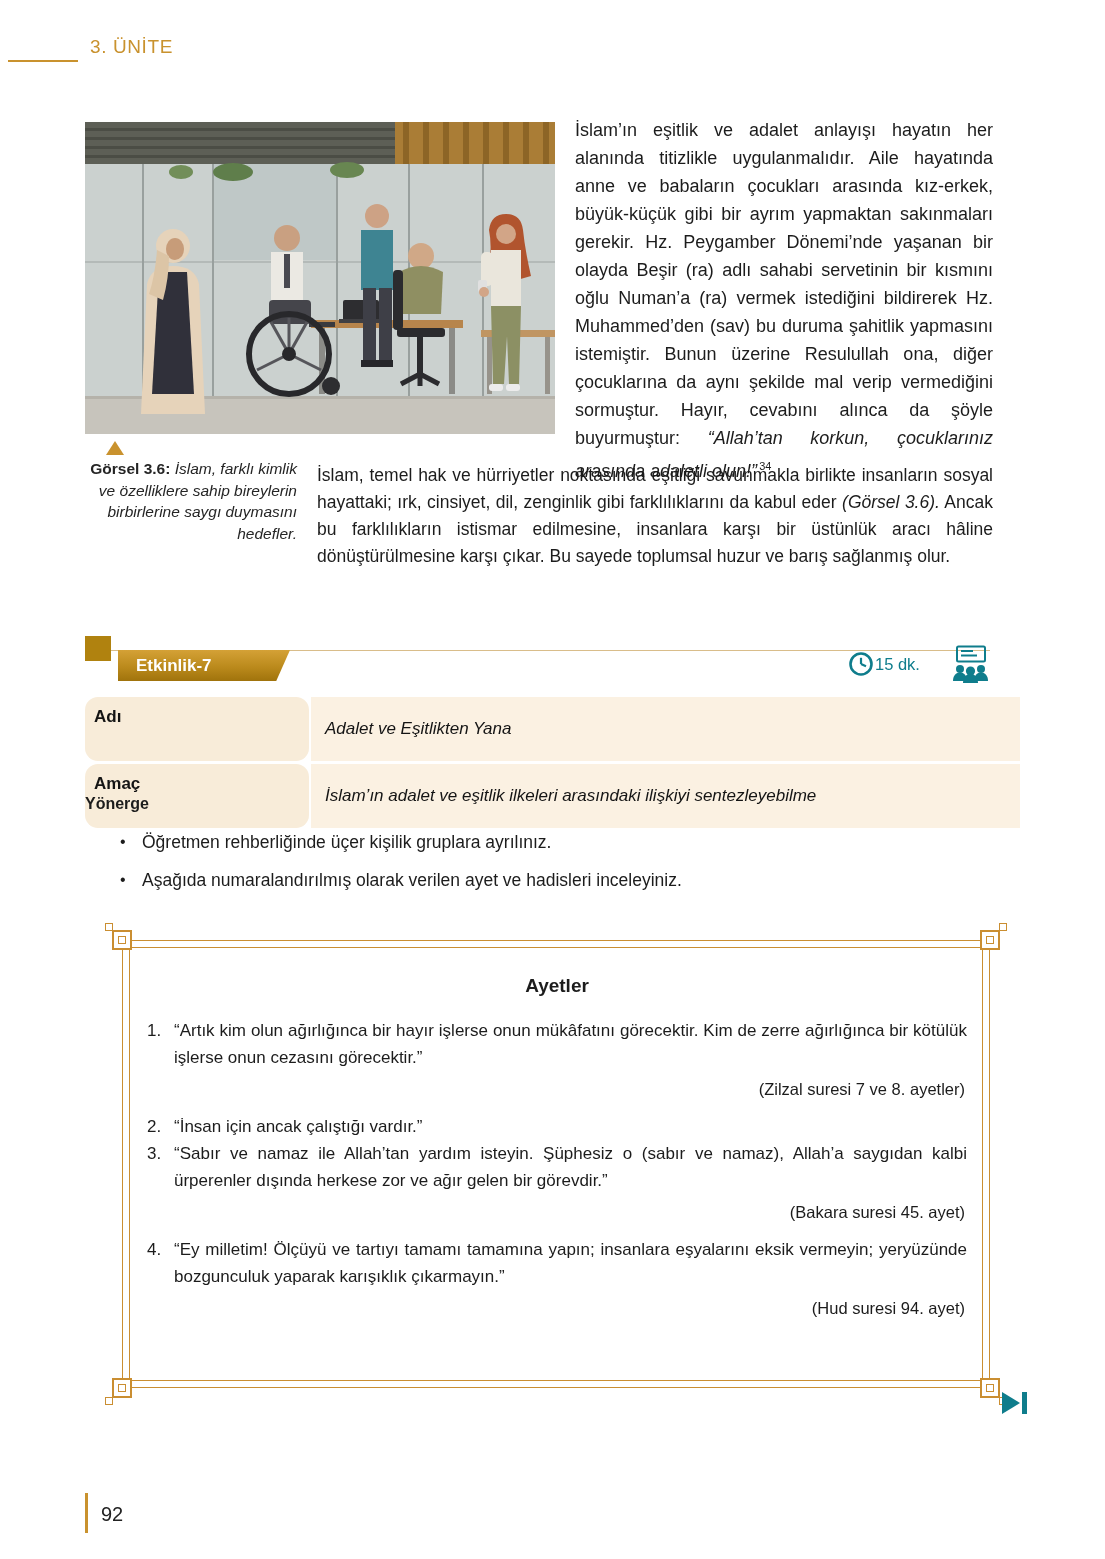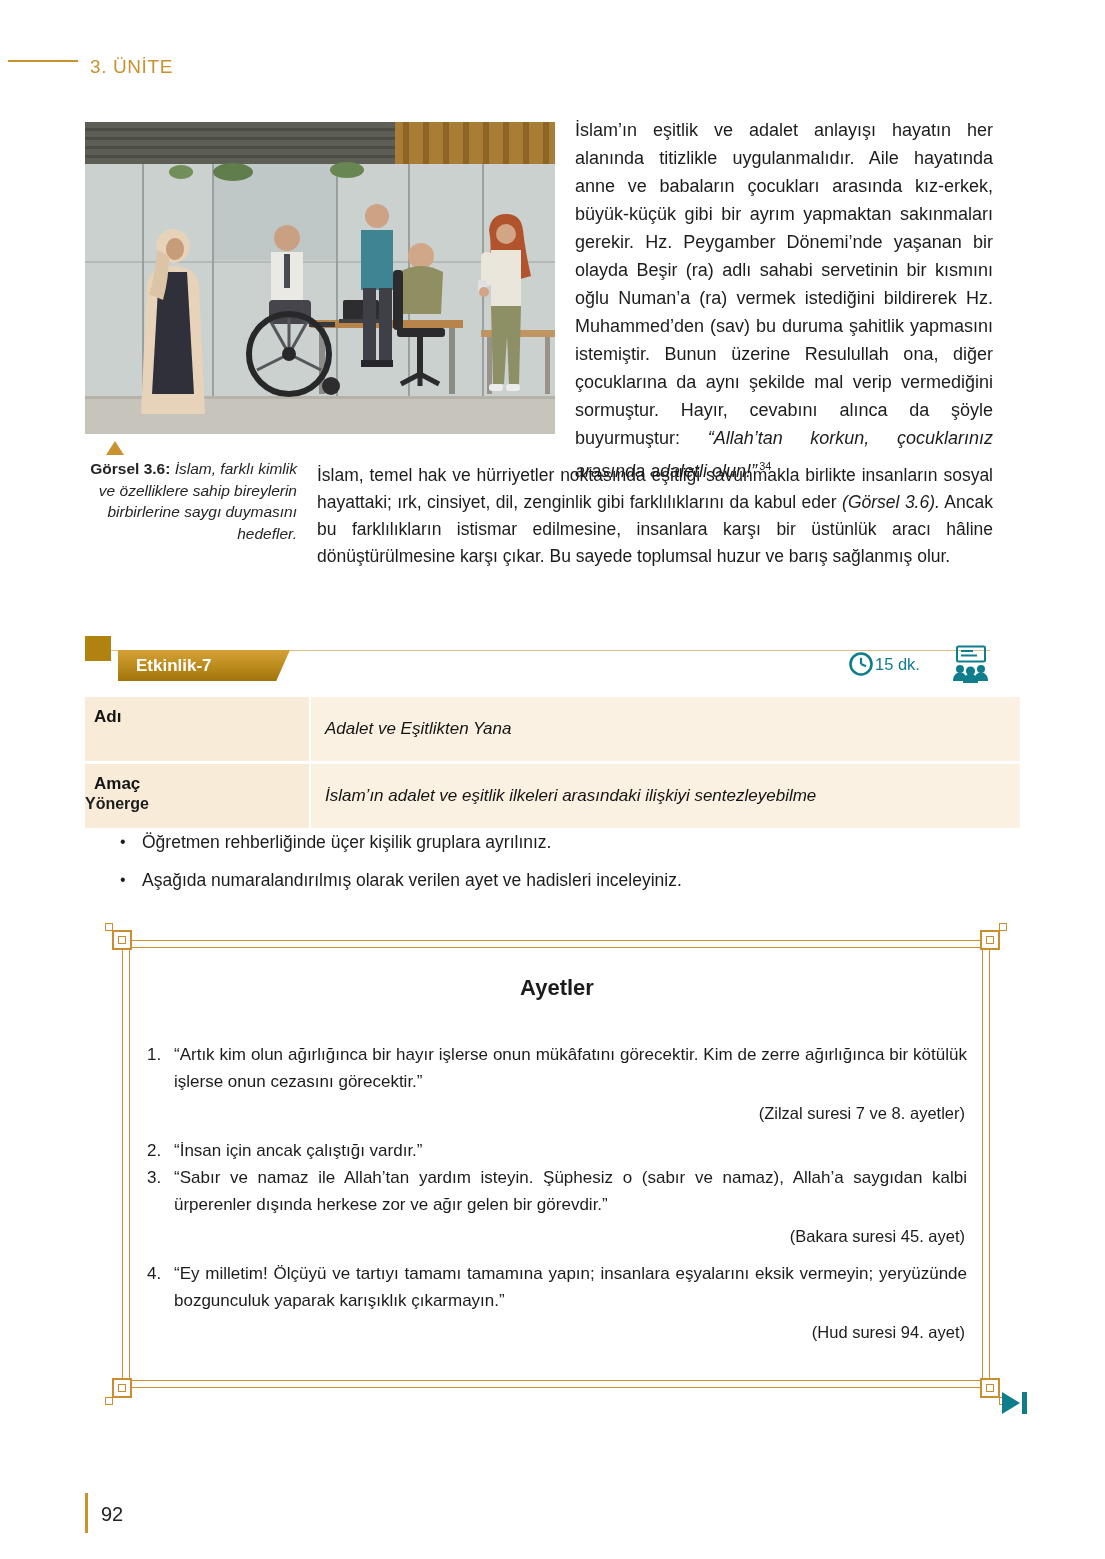--- a/index.html
+++ b/index.html
@@ -2,21 +2,21 @@
 <html lang="tr"><head>
 <meta charset="utf-8">
 <style>
   * { margin:0; padding:0; box-sizing:border-box; }
   html,body { background:#ffffff; }
   body { font-family:"Liberation Sans", sans-serif; color:#1c1c1c; }
   .page { position:relative; width:1105px; height:1559px; background:#ffffff; overflow:hidden; }
 
   
   .unit-rule { position:absolute; left:8px; top:60px; width:70px; height:2px; background:#c9922e; }
-  .unit-title { position:absolute; left:90px; top:56px; font-size:19px; color:#c9922e; letter-spacing:.6px; }
+  .unit-title { position:absolute; left:90px; top:36px; font-size:19px; color:#c9922e; letter-spacing:.6px; }
 
   
   .figure-photo { position:absolute; left:85px; top:122px; width:470px; height:312px; overflow:hidden; background:#d8d7d3; }
   .figure-photo svg { display:block; }
 
   
   .para-right { position:absolute; left:575px; top:116px; width:418px; font-size:18px; line-height:28px; text-align:justify; }
   .para-right .quote { font-style:italic; }
   .para-right sup { font-size:11px; vertical-align:super; margin-left:2px; }
 
@@ -39,42 +39,42 @@
       clip-path:polygon(0 0,100% 0,92% 100%,0 100%);
       color:#ffffff; font-weight:bold; font-size:17px; line-height:31px; padding-left:18px; }
   .duration { position:absolute; left:848px; top:651px; display:flex; align-items:center; color:#0f7d8c; }
   .duration svg { display:block; }
   .duration-text { font-size:16.5px; margin-left:1px; }
   .group-icon { position:absolute; left:950px; top:645px; }
 
   
   .activity-table { position:absolute; left:85px; top:697px; width:935px; }
   .t-row { display:flex; margin-bottom:3px; }
-  .t-label { width:224px; background:#f8ecd9; font-weight:bold; font-size:17px; padding:10px 8px 10px 9px; color:#141414; }
+  .t-label { width:224px; background:#f8ecd9; font-weight:bold; font-size:17px; padding:10px 8px 10px 9px; color:#141414;border-radius:13px; }
   .t-value { flex:1; background:#fbf1e2; font-style:italic; font-size:17px; padding:22px 14px; margin-left:2px; color:#141414; }
 
   
   .directions-title { position:absolute; left:85px; top:795px; font-weight:bold; font-size:16px; }
   .directions { position:absolute; left:120px; top:830px; list-style:none; font-size:17.5px; }
   .directions li { margin-bottom:14px; padding-left:22px; position:relative; line-height:24px; }
   .directions li::before { content:"•"; position:absolute; left:0; top:0; font-size:16px; color:#1c1c1c; }
 
   
   .verses-frame { position:absolute; left:122px; top:940px; width:868px; height:448px; border:1.5px solid #ca8e31; }
   .verses-inner { position:absolute; inset:6px; border:1px solid #ca8e31; pointer-events:none; }
   .corner { position:absolute; width:20px; height:20px; background:#ffffff; border:2px solid #ca8e31; }
   .corner::before { content:""; position:absolute; inset:4px; border:1px solid #ca8e31; }
   .corner::after { content:""; position:absolute; width:6px; height:6px; border:1px solid #ca8e31; background:#fff; }
   .c-tl { left:-11px; top:-11px; } .c-tl::after { left:-9px; top:-9px; }
   .c-tr { right:-11px; top:-11px; } .c-tr::after { right:-9px; top:-9px; }
   .c-bl { left:-11px; bottom:-11px; } .c-bl::after { left:-9px; bottom:-9px; }
   .c-br { right:-11px; bottom:-11px; } .c-br::after { right:-9px; bottom:-9px; }
 
   .verses-content { position:absolute; left:24px; right:22px; top:34px; }
-  .verses-title { text-align:center; font-weight:bold; font-size:22px; margin-bottom:40px; }
+  .verses-title { text-align:center; font-weight:bold; font-size:19px; margin-bottom:20px; }
   .verse { display:flex; font-size:17px; line-height:27px; }
   .v-num { width:27px; flex:none; }
   .v-text { flex:1; text-align:justify; }
   .v-source { text-align:right; font-size:16.5px; line-height:21px; margin:8px 2px 13px 0; }
 
   
   .next-arrow { position:absolute; left:1002px; top:1392px; display:flex; align-items:center; cursor:pointer; }
   .next-arrow .tri { width:0; height:0; border-top:11px solid transparent; border-bottom:11px solid transparent; border-left:18px solid #0f7d8c; }
   .next-arrow .bar { width:5px; height:22px; background:#0f7d8c; margin-left:2px; }
 

